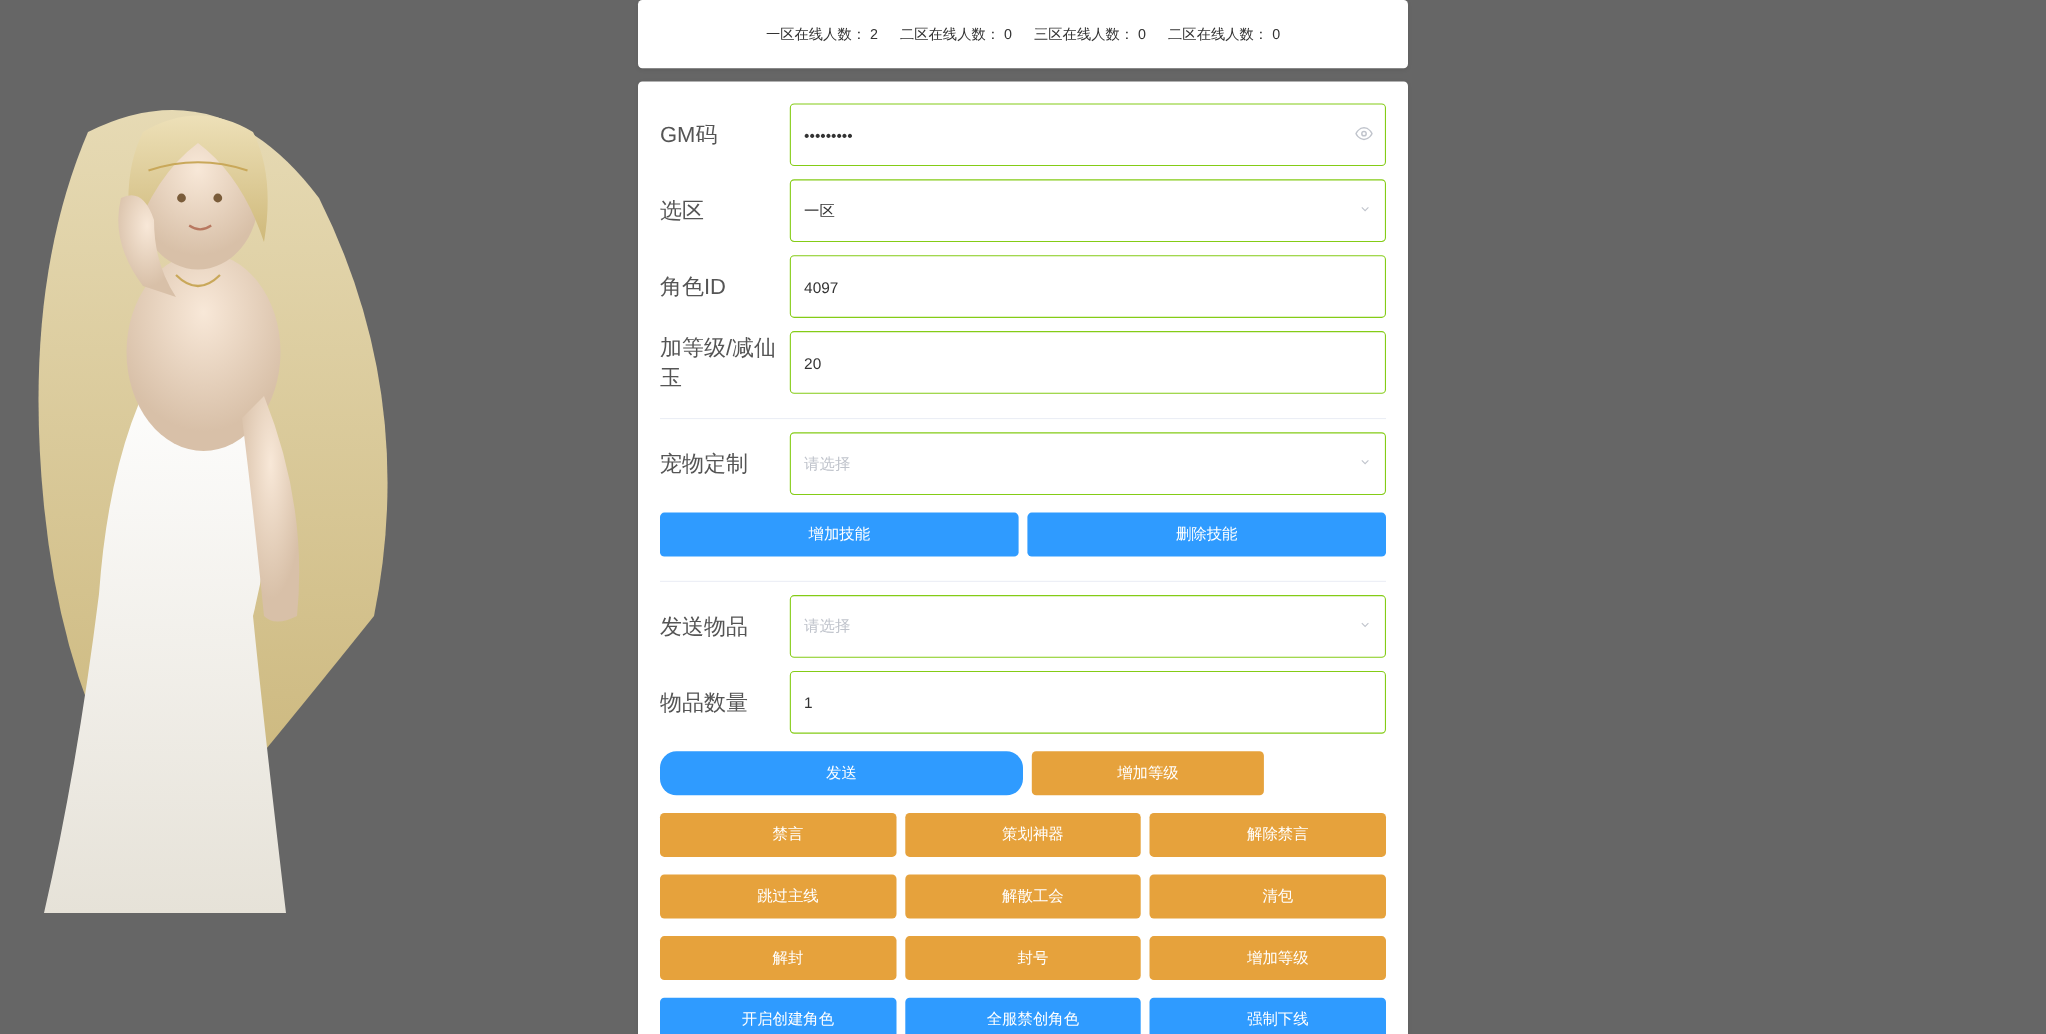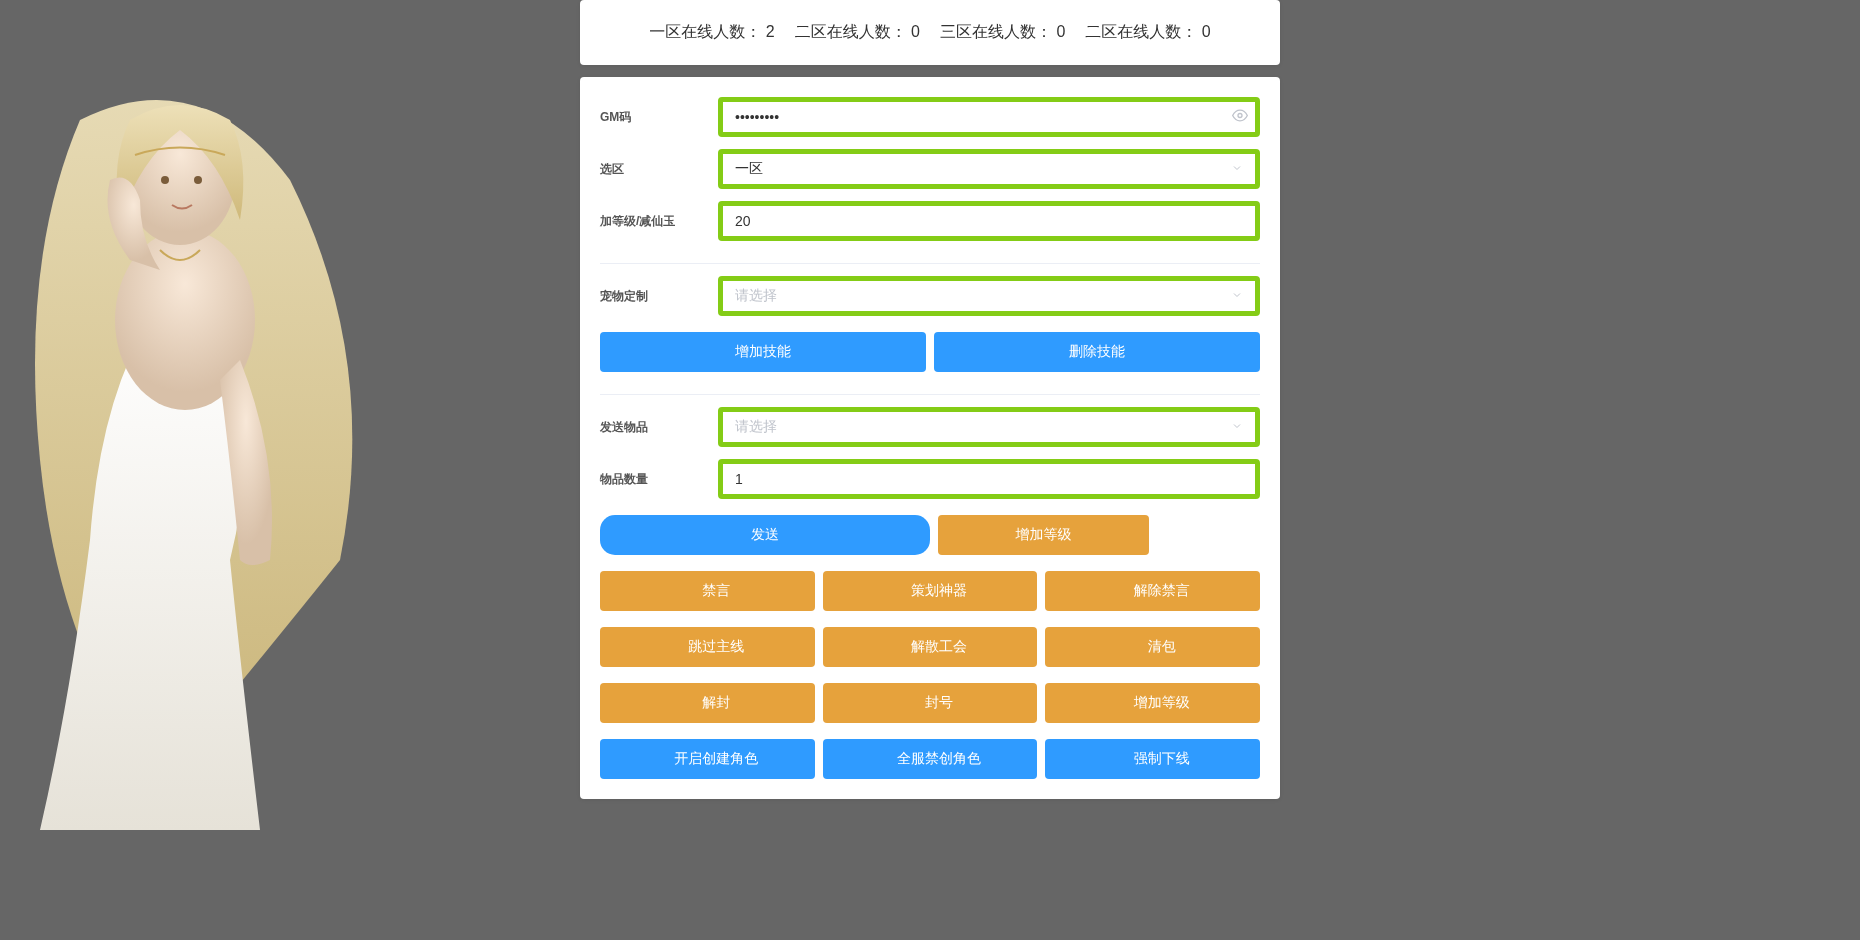--- a/index.html
+++ b/index.html
@@ -45,50 +45,49 @@
 }
 .card:first-of-type { margin-top: 36px; }
 
 .stats-card {
   padding: 22px 20px;
 }
 .stats-row {
   display: flex;
   justify-content: center;
   gap: 20px;
-  font-size: 16px;
+  font-size: 13px;
   color: #333;
 }
 .stat-item { white-space: nowrap; }
 .stat-label, .stat-value { display: inline; }
 
 .form-card { padding: 10px 20px 20px; }
 
 .form-row {
   display: flex;
   align-items: center;
   margin-top: 12px;
 }
 .form-row:first-child { margin-top: 10px; }
 .form-label {
   width: 118px;
   color: #555;
-  font-size: 12px;
+  font-size: 20px;
   padding-right: 8px;
-  font-weight: bold;
 }
 .form-control {
   flex: 1;
   position: relative;
 }
 
 .input, .select {
   width: 100%;
-  height: 40px;
-  border: 5px solid #84cc16;
+  height: 57px;
+  border: 1px solid #84cc16;
   border-radius: 4px;
   padding: 0 12px;
   font-size: 14px;
   color: #333;
   background: #fff;
   outline: none;
 }
 .input::placeholder, .select.placeholder .select-text { color: #c0c4cc; }
 .select {
   display: flex;
@@ -236,20 +235,26 @@
           <span class="select-text">一区</span>
           <span class="chevron">
             <svg width="12" height="12" viewBox="0 0 24 24" fill="none" stroke="currentColor" stroke-width="2">
                 <polyline points="6 9 12 15 18 9"></polyline>
               </svg>
           </span>
         </div>
       </div>
     </div>
 
+    <div class="form-row">
+      <div class="form-label">角色ID</div>
+      <div class="form-control">
+        <input class="input" type="text" value="4097" style="">
+      </div>
+    </div>
 
     <div class="form-row">
       <div class="form-label">加等级/减仙玉</div>
       <div class="form-control">
         <input class="input" type="text" value="20" style="">
       </div>
     </div>
 
     <hr class="divider">
 

